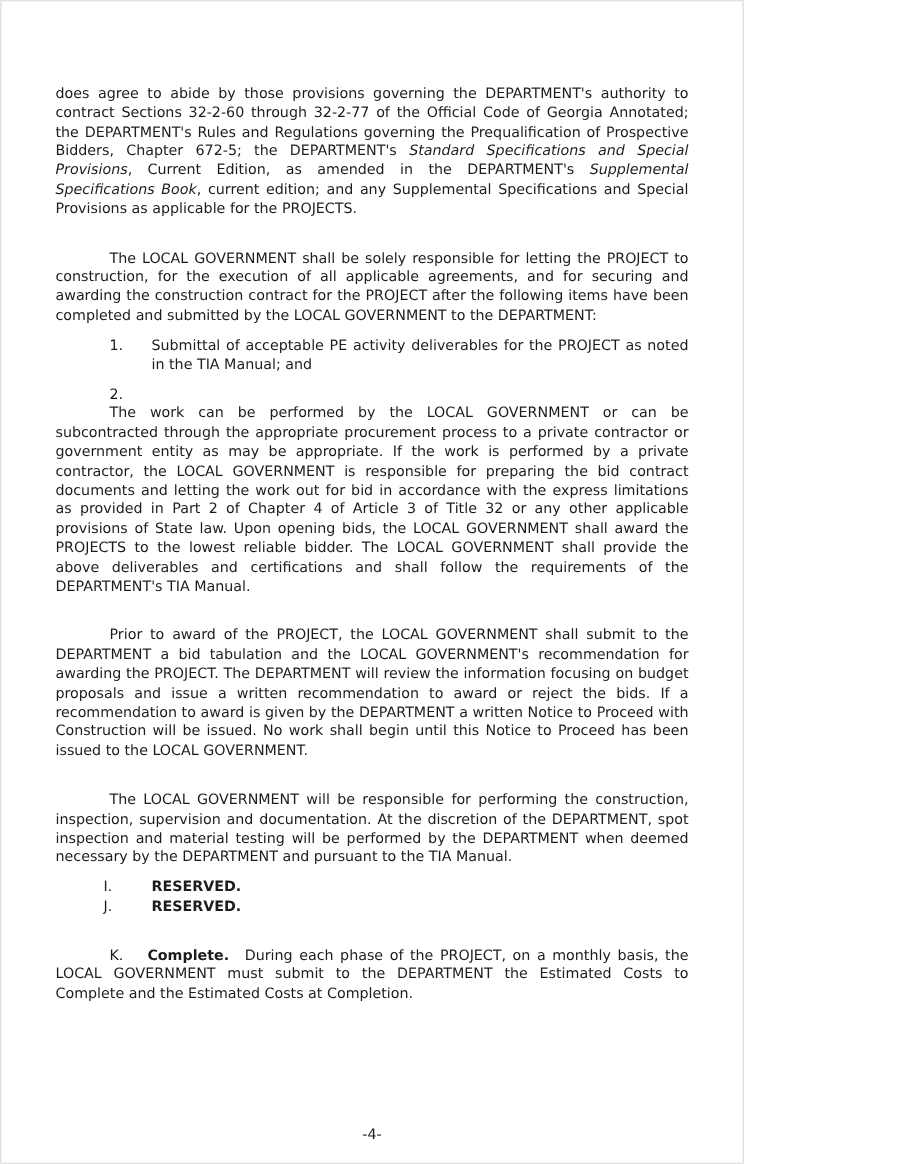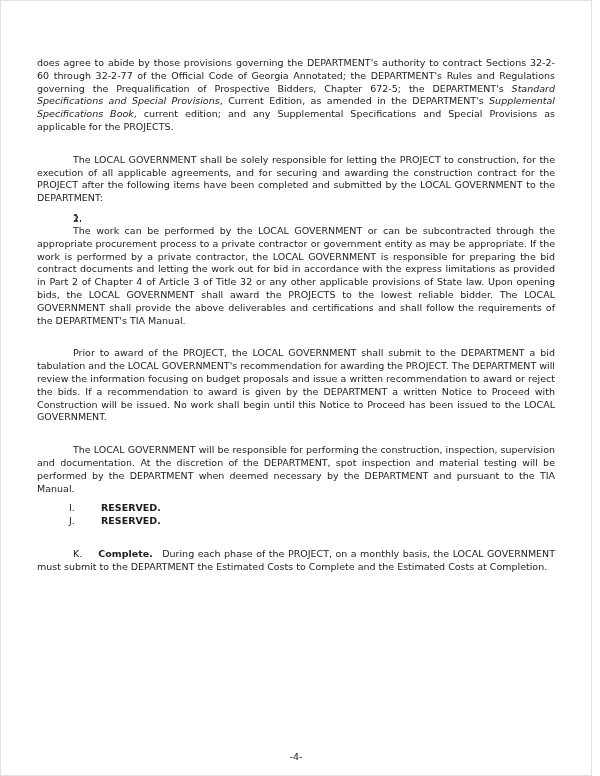--- a/index.html
+++ b/index.html
@@ -2,21 +2,21 @@
 <html><head>
 <meta charset="utf-8">
 <style>
   html, body {
     margin: 0;
     padding: 0;
     background: #ffffff;
   }
   .page {
     position: relative;
-    width: 592px;
+    width: 496px;
     height: 776px;
     box-sizing: border-box;
     background: #ffffff;
     border: 1px solid #e3e3e3;
     font-family: "DejaVu Sans", "Liberation Sans", sans-serif;
     font-size: 9.5px;
     line-height: 12.8px;
     color: #1c1c1c;
     overflow: hidden;
   }
@@ -77,20 +77,21 @@
 
 <div class="page">
   <main class="content">
 
     <p class="para"><span>does agree to abide by those provisions governing the DEPARTMENT's authority to contract Sections 32-2-60 through 32-2-77 of the Official Code of Georgia Annotated; the DEPARTMENT's Rules and Regulations governing the Prequalification of Prospective Bidders, Chapter 672-5; the DEPARTMENT's </span><span class="italic">Standard Specifications and Special Provisions</span><span>, Current Edition, as amended in the DEPARTMENT's </span><span class="italic">Supplemental Specifications Book</span><span>, current edition; and any Supplemental Specifications and Special Provisions as applicable for the PROJECTS.</span></p>
 
     <p class="para indent">The LOCAL GOVERNMENT shall be solely responsible for letting the PROJECT to construction, for the execution of all applicable agreements, and for securing and awarding the construction contract for the PROJECT after the following items have been completed and submitted by the LOCAL GOVERNMENT to the DEPARTMENT:</p>
 
     <div class="list-item">
       <span class="num">1.</span>
+      <span>Submittal of acceptable PE activity deliverables for the PROJECT as noted in the TIA Manual; and</span>
     </div>
 
     <div class="list-item">
       <span class="num">2.</span>
     </div>
 
     <p class="para indent">The work can be performed by the LOCAL GOVERNMENT or can be subcontracted through the appropriate procurement process to a private contractor or government entity as may be appropriate.  If the work is performed by a private contractor, the LOCAL GOVERNMENT is responsible for preparing the bid contract documents and letting the work out for bid in accordance with the express limitations as provided in Part 2 of Chapter 4 of Article 3 of Title 32 or any other applicable provisions of State law.  Upon opening bids, the LOCAL GOVERNMENT shall award the PROJECTS to the lowest reliable bidder.  The LOCAL GOVERNMENT shall provide the above deliverables and certifications and shall follow the requirements of the DEPARTMENT's TIA Manual.</p>
 
     <p class="para indent">Prior to award of the PROJECT, the LOCAL GOVERNMENT shall submit to the DEPARTMENT a bid tabulation and the LOCAL GOVERNMENT's recommendation for awarding the PROJECT.  The DEPARTMENT will review the information focusing on budget proposals and issue a written recommendation to award or reject the bids. If a recommendation to award is given by the DEPARTMENT a written Notice to Proceed with Construction will be issued.  No work shall begin until this Notice to Proceed has been issued to the LOCAL GOVERNMENT.</p>
 

